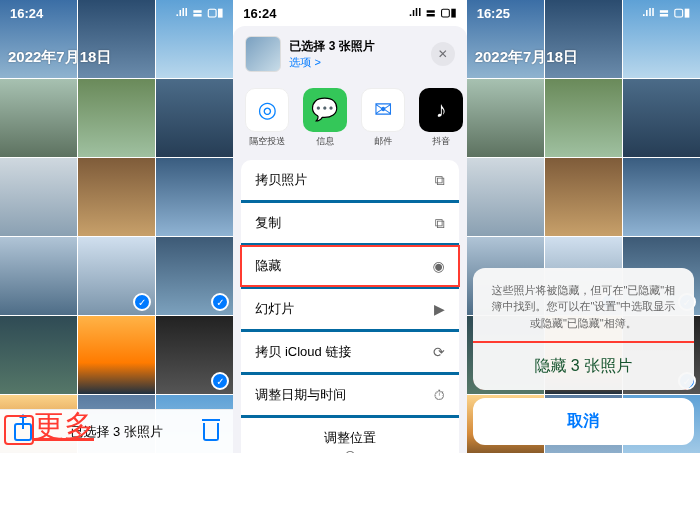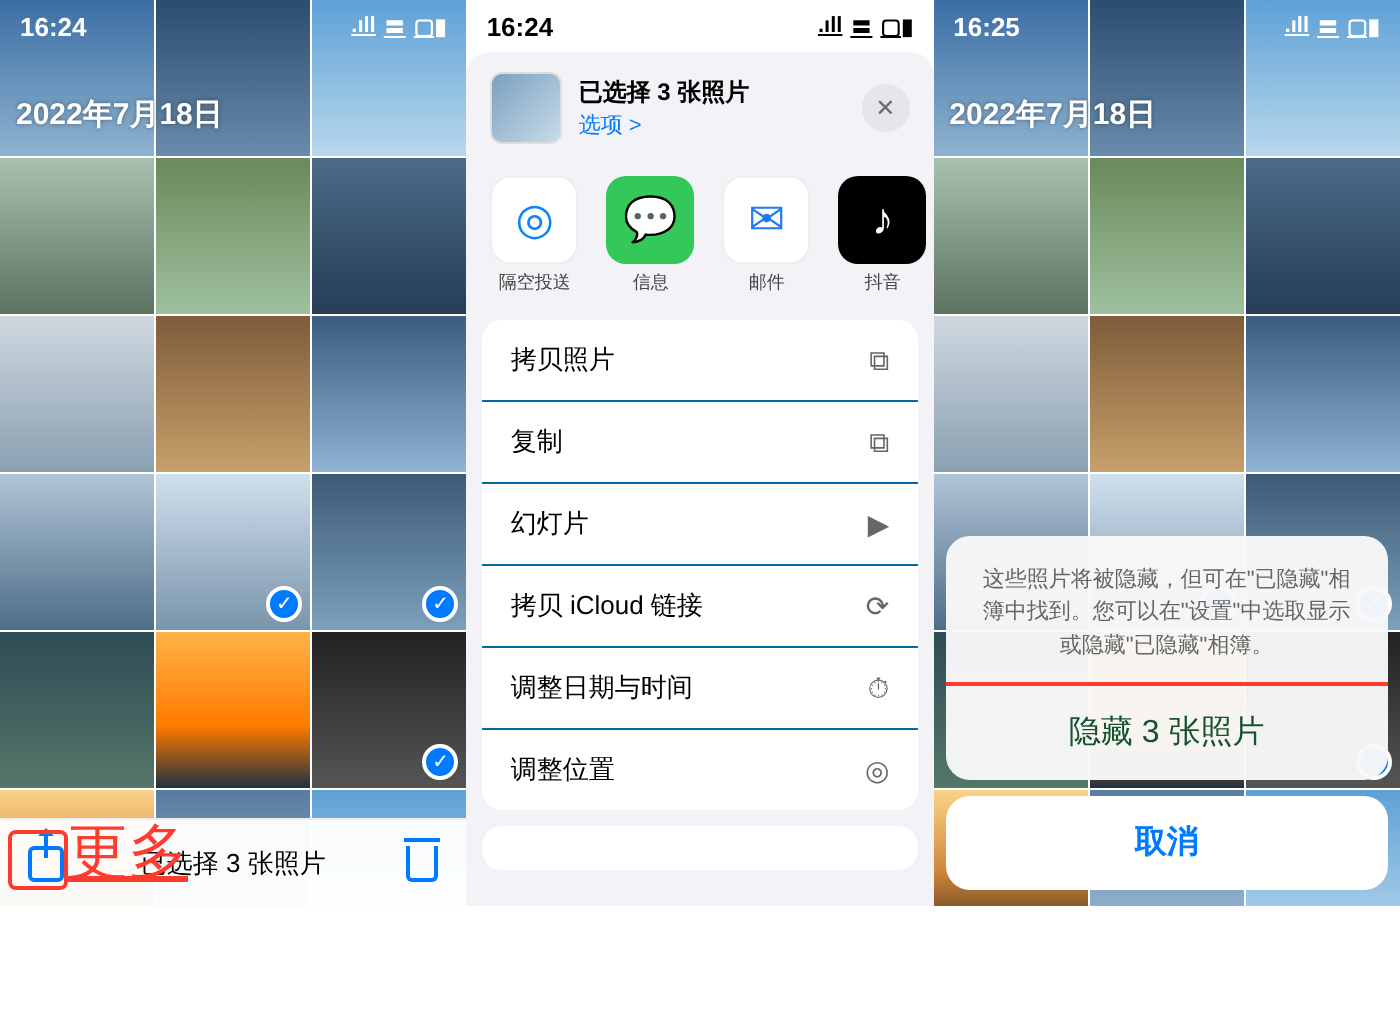--- a/index.html
+++ b/index.html
@@ -2,21 +2,21 @@
 <html><head>
 <meta charset="utf-8">
 <style>
   * { margin: 0; padding: 0; box-sizing: border-box; }
   body { font-family: -apple-system, "PingFang SC", sans-serif; background: #fff; width: 700px; height: 505px; overflow: hidden; position: relative; }
   .triptych { display: flex; width: 700px; height: 505px; }
   .phone { width: 233.33px; height: 453px; position: relative; background: #fff; overflow: hidden; }
 
   
   .status { position: absolute; top: 0; left: 0; right: 0; height: 26px; display: flex; justify-content: space-between; align-items: center; padding: 0 10px; color: #fff; font-weight: 600; font-size: 13px; z-index: 20; }
-  .status .right-icons { display: flex; gap: 4px; align-items: center; text-decoration: underline; }
+  .status .right-icons { display: flex; gap: 4px; align-items: flex-start; }
   .status .right-icons span { font-size: 11px; }
 
   
   .date-hdr { position: absolute; top: 30px; left: 8px; color: #fff; font-weight: 700; font-size: 15px; z-index: 18; text-shadow: 0 0 2px rgba(0,0,0,.4); margin-top: 18px; }
 
   .cancel-pill { position: absolute; top: 30px; left: 6px; z-index: 18; background: rgba(60,60,60,.6); color: #fff; border-radius: 12px; font-size: 11px; padding: 3px 8px; }
   .dots-pill { position: absolute; top: 30px; left: 44px; z-index: 18; background: rgba(60,60,60,.6); color: #fff; border-radius: 12px; font-size: 11px; padding: 3px 6px; }
 
   
   .grid { position: absolute; top: 0; left: 0; right: 0; bottom: 0; display: grid; grid-template-columns: repeat(3, 1fr); grid-auto-rows: 78px; gap: 1px; background: #fff; }
@@ -67,22 +67,22 @@
   .app-item { width: 48px; text-align: center; flex: none; }
   .app-icon { width: 44px; height: 44px; border-radius: 10px; margin: 0 auto 3px; display: flex; align-items: center; justify-content: center; }
   .app-label { font-size: 9px; color: #444; white-space: nowrap; }
   .ic-airdrop { background: #fff; border: 1px solid #eee; }
   .ic-messages { background: #34c759; }
   .ic-mail { background: #fff; border: 1px solid #eee; }
   .ic-douyin { background: #000; }
 
   .action-list { background: #fff; border-radius: 10px; margin: 0 8px 8px; }
   .action-list + .action-list { margin-top: 8px; }
-  .action-row { display: flex; align-items: center; justify-content: space-between; padding: 11px 14px; font-size: 13px; border-bottom: 1px solid #0369a1; position: relative; }
-  .action-row:last-child { border-bottom: none; }
+  .action-row { display: flex; align-items: center; justify-content: space-between; padding: 11px 14px; font-size: 13px; border-bottom: 3px solid #0369a1; position: relative; }
+  .action-row:last-child { border-bottom: none; flex-direction: column; }
   .action-row .ric { color: #666; font-size: 14px; }
   .hide-hl { position: absolute; inset: -1px -1px; border: 2px solid #ff3b30; pointer-events: none; }
 
   
   .dim-grid { filter: none; }
   .alert { position: absolute; left: 6px; right: 6px; bottom: 8px; z-index: 50; }
   .alert-card { background: rgba(248,248,248,.97); border-radius: 12px; overflow: hidden; margin-bottom: 8px; }
   .alert-msg { padding: 14px 16px 12px; font-size: 11px; color: #666; text-align: center; line-height: 1.5; }
   .alert-btn { text-align: center; padding: 13px; font-size: 16px; color: #14532d; border-top: 1px solid #e5e5ea; position: relative; }
   .alert-btn.red-out { border: 2px solid #ff3b30; border-radius: 0 0 12px 12px; margin: -2px; }
@@ -188,20 +188,25 @@
       <div class="action-list" id="actions-g1">
           <div class="action-row">
             <span>拷贝照片</span>
             <span class="ric">⧉</span>
           </div>
           <div class="action-row">
             <span>复制</span>
             <span class="ric">⧉</span>
           </div>
           <div class="action-row">
+            <span>隐藏</span>
+            <span class="ric">◉</span>
+            <div class="hide-hl"></div>
+          </div>
+          <div class="action-row">
             <span>幻灯片</span>
             <span class="ric">▶</span>
           </div>
           <div class="action-row">
             <span>拷贝 iCloud 链接</span>
             <span class="ric">⟳</span>
           </div>
           <div class="action-row">
             <span>调整日期与时间</span>
             <span class="ric">⏱</span>

